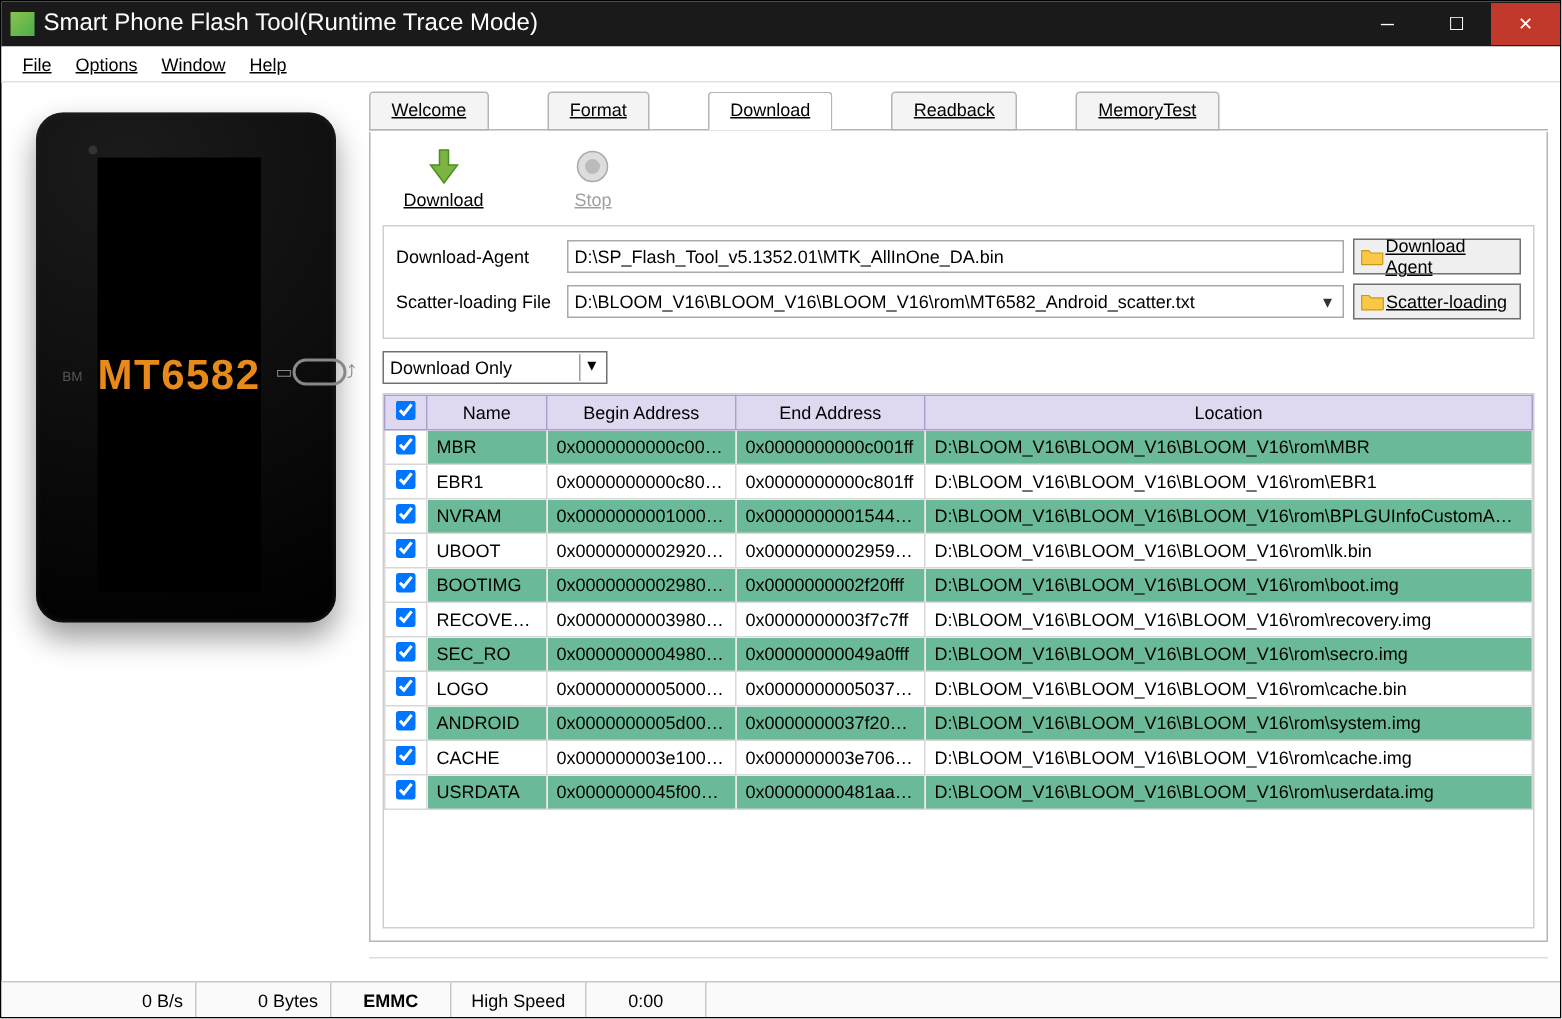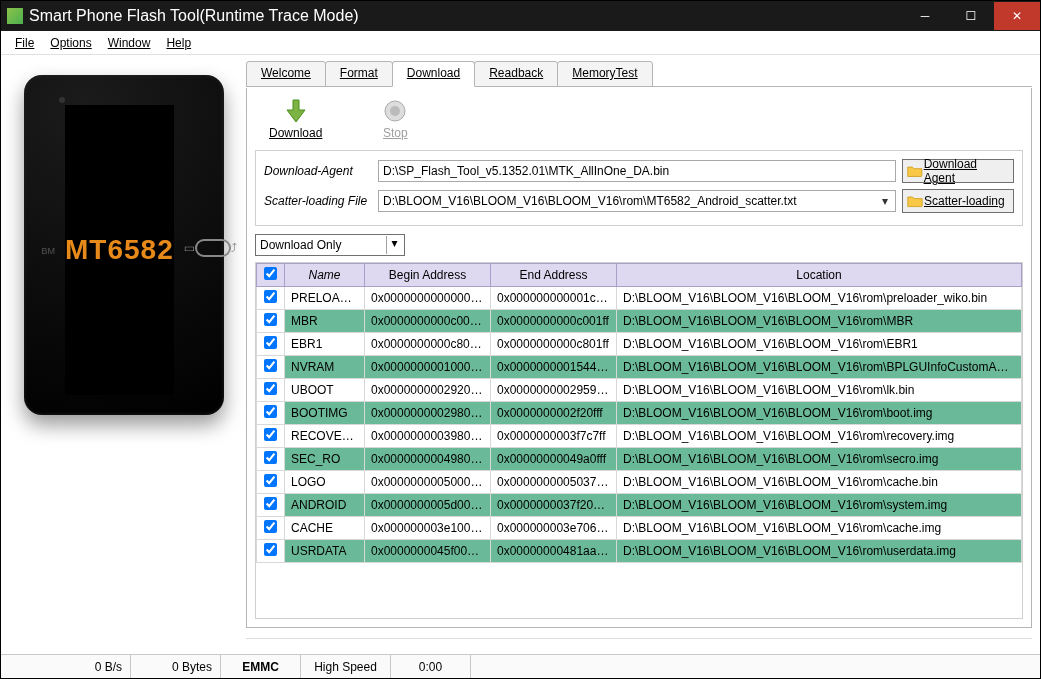--- a/index.html
+++ b/index.html
@@ -25,56 +25,56 @@
 .phone-speaker { width:30px;height:5px;background:#333;border-radius:3px;margin:0 auto 6px auto;}
 .phone-top-row{display:flex;justify-content:center;gap:40px;}
 .phone-cam{width:6px;height:6px;border-radius:50%;background:#333;}
 .phone-screen { flex: 1; background: #000; margin: 8px 0 10px 0; display: flex; align-items: center; justify-content: center; }
 .phone-screen .chip { color: #e88a1a; font-weight: bold; font-size: 28px; letter-spacing: 1px; }
 .phone-btns{display:flex;justify-content:space-between;align-items:center;padding:0 10px 6px 10px;color:#888;}
 .phone-home{width:36px;height:18px;border:2px solid #888;border-radius:10px;}
 
 .main { flex: 1; display: flex; flex-direction: column; padding: 6px 8px 0 0; min-width: 0; }
 
-.tabs { display: flex; height: 26px; position: relative; }
+.tabs { display: flex; height: 26px; position: relative; gap: 40px; }
 .tabs .tab { padding: 4px 14px 0 14px; border: 1px solid #b5b5b5; background: #f4f4f4; border-bottom: 1px solid #b5b5b5; border-top-left-radius: 3px; border-top-right-radius: 3px; margin-right: -1px; cursor: pointer; position: relative; }
 .tabs .tab.active { background: #fff; border-bottom: 1px solid #fff; z-index: 2; }
 .tabs .tab .u { text-decoration: underline; }
 .tabs-line { border-bottom: 1px solid #b5b5b5; position: relative; top: -1px; z-index: 1; }
 
 .tabpane { border: 1px solid #b5b5b5; border-top: none; flex: 1; padding: 6px 8px 8px 8px; display: flex; flex-direction: column; min-height: 0; }
 
 .toolbar { display: flex; gap: 60px; padding: 4px 10px 10px 14px; }
 .tbtn { display: flex; flex-direction: column; align-items: center; gap: 2px; cursor: pointer; }
 .tbtn .u { text-decoration: underline; }
 .tbtn.disabled { color: #a0a0a0; }
 
 .fieldset { border: 1px solid #cfcfcf; padding: 8px 8px 6px 8px; margin-bottom: 6px; }
 .frow { display: flex; align-items: center; margin-bottom: 6px; gap: 6px; }
-.frow label { width: 108px; font-style: italic; }
+.frow label { width: 108px; }
 .frow input[type=text] { flex: 1; height: 22px; padding: 2px 4px; border: 1px solid #a9a9a9; font-family: inherit; font-size: 12px; background: #fff; }
 .frow .combo { flex: 1; height: 22px; border: 1px solid #a9a9a9; display: flex; align-items: center; padding: 0 2px 0 4px; background: #fff; justify-content: space-between; }
 .frow .combo .arrow { width: 16px; text-align: center; color: #333; }
 .sidebtn { width: 112px; height: 24px; border: 1px solid #707070; background: #efefef; display: flex; align-items: center; padding: 0 4px; cursor: pointer; gap: 1px; font-size: 12px; }
 .sidebtn .u { text-decoration: underline; }
 .folder-icon { width: 16px; height: 14px; display: inline-block; }
 
 .modecombo { width: 150px; height: 22px; border: 1px solid #707070; display: flex; align-items: center; padding: 0 2px 0 4px; justify-content: space-between; margin: 2px 0 6px 0; cursor: pointer; background: #fff; }
 .modecombo .arrow { width: 16px; height: 18px; border-left: 1px solid #a0a0a0; text-align: center; }
 
 .table-wrap { border: 1px solid #cfcfcf; flex: 1; min-height: 0; overflow: hidden; }
 table { border-collapse: collapse; width: 100%; table-layout: fixed; }
 th { background: #ded9f0; border: 1px solid #a8a0c8; padding: 3px 4px; font-weight: normal; text-align: center; height: 22px; }
 td { border: 1px solid #d8d8d8; padding: 3px 6px; height: 22px; white-space: nowrap; overflow: hidden; text-overflow: ellipsis; }
 td.chk { text-align: center; }
 tr.even td { background: #fff; }
 tr.odd td { background: #6ab999; }
 tr.odd td.chk { background:#fff;}
 th.chk, td.chk { width: 28px; }
-.col-name { width: 80px; font-style: italic; }
+.col-name { width: 80px; }
 .col-addr { width: 126px; }
 
 .statusbar { height: 24px; border-top: 1px solid #c8c8c8; display: flex; align-items: center; background: #fafafa; }
 .statusbar .cell { border-right: 1px solid #c8c8c8; padding: 0 8px; height: 100%; display: flex; align-items: center; text-align: right; }
 .statusbar .r { text-align: right; justify-content: flex-end; }
 .statusbar .c { justify-content: center; }
 
 input[type=checkbox]{ width:13px;height:13px;}
 </style>
 </head>
@@ -181,27 +181,20 @@
             <thead>
               <tr>
                 <th class="chk"><input type="checkbox" checked="" style=""></th>
                 <th class="col-name">Name</th>
                 <th class="col-addr">Begin Address</th>
                 <th class="col-addr">End Address</th>
                 <th>Location</th>
               </tr>
             </thead>
             <tbody id="tbody">
-                <tr class="even">
-                  <td class="chk"><input type="checkbox" checked="" style=""></td>
-  <td>PRELOADER</td>
-  <td>0x0000000000000000</td>
-  <td>0x000000000001c17b</td>
-  <td>D:\BLOOM_V16\BLOOM_V16\BLOOM_V16\rom\preloader_wiko.bin</td>
-                </tr>
                 <tr class="odd">
                   <td class="chk"><input type="checkbox" checked="" style=""></td>
   <td>MBR</td>
   <td>0x0000000000c00000</td>
   <td>0x0000000000c001ff</td>
   <td>D:\BLOOM_V16\BLOOM_V16\BLOOM_V16\rom\MBR</td>
                 </tr>
                 <tr class="even">
                   <td class="chk"><input type="checkbox" checked="" style=""></td>
   <td>EBR1</td>

